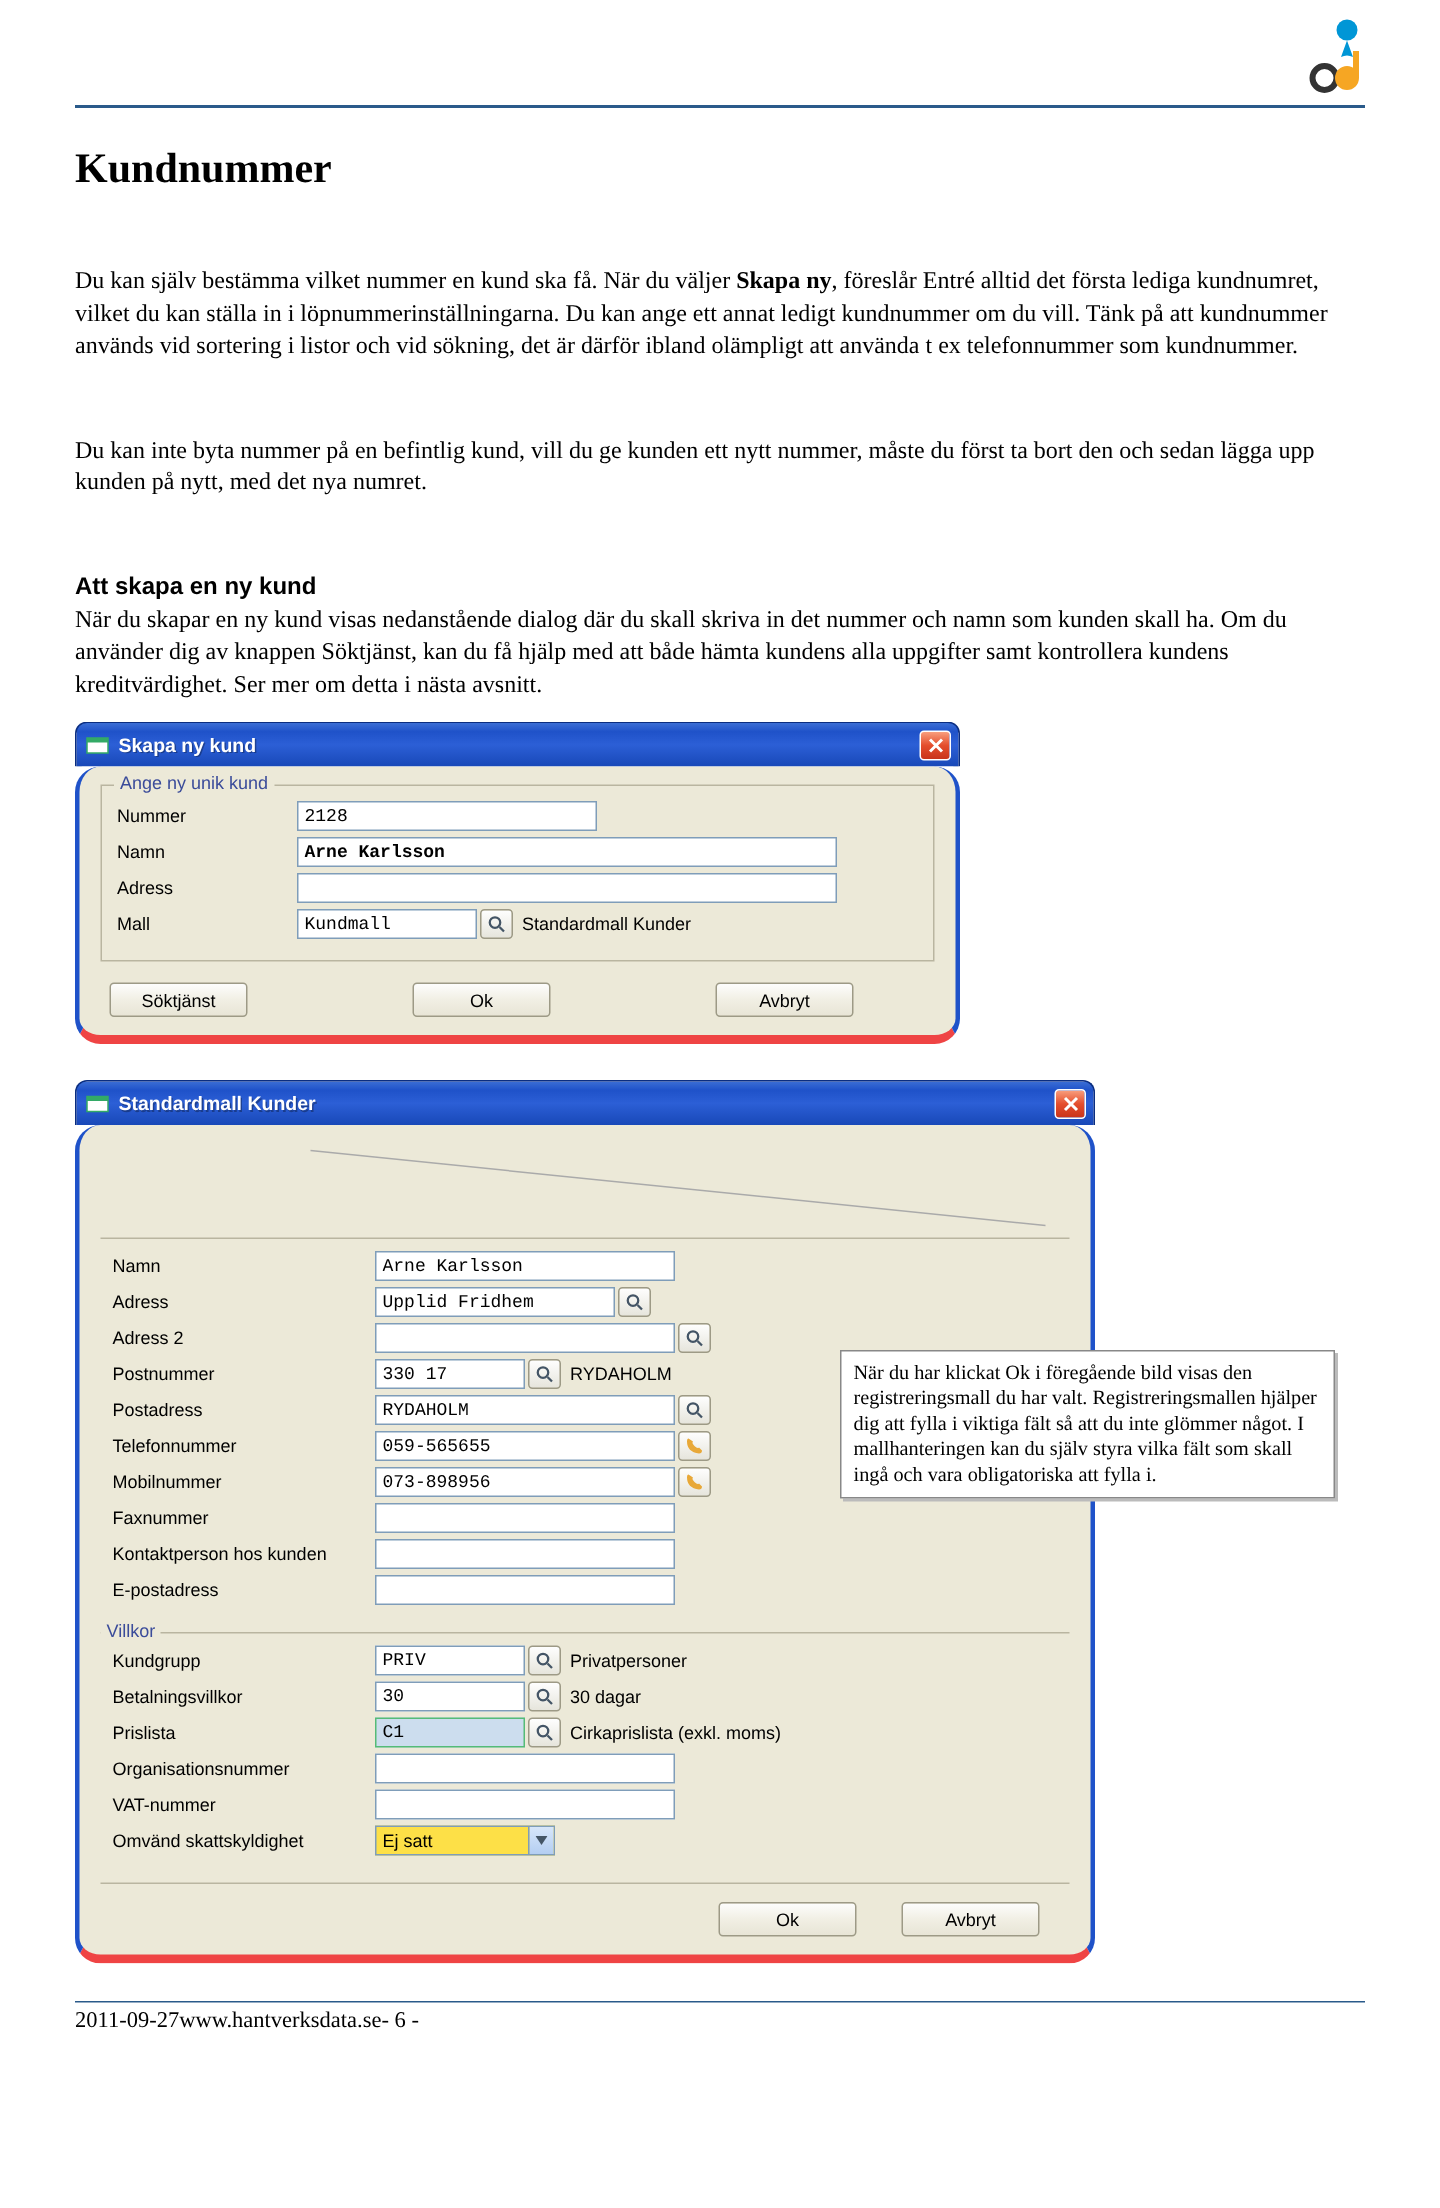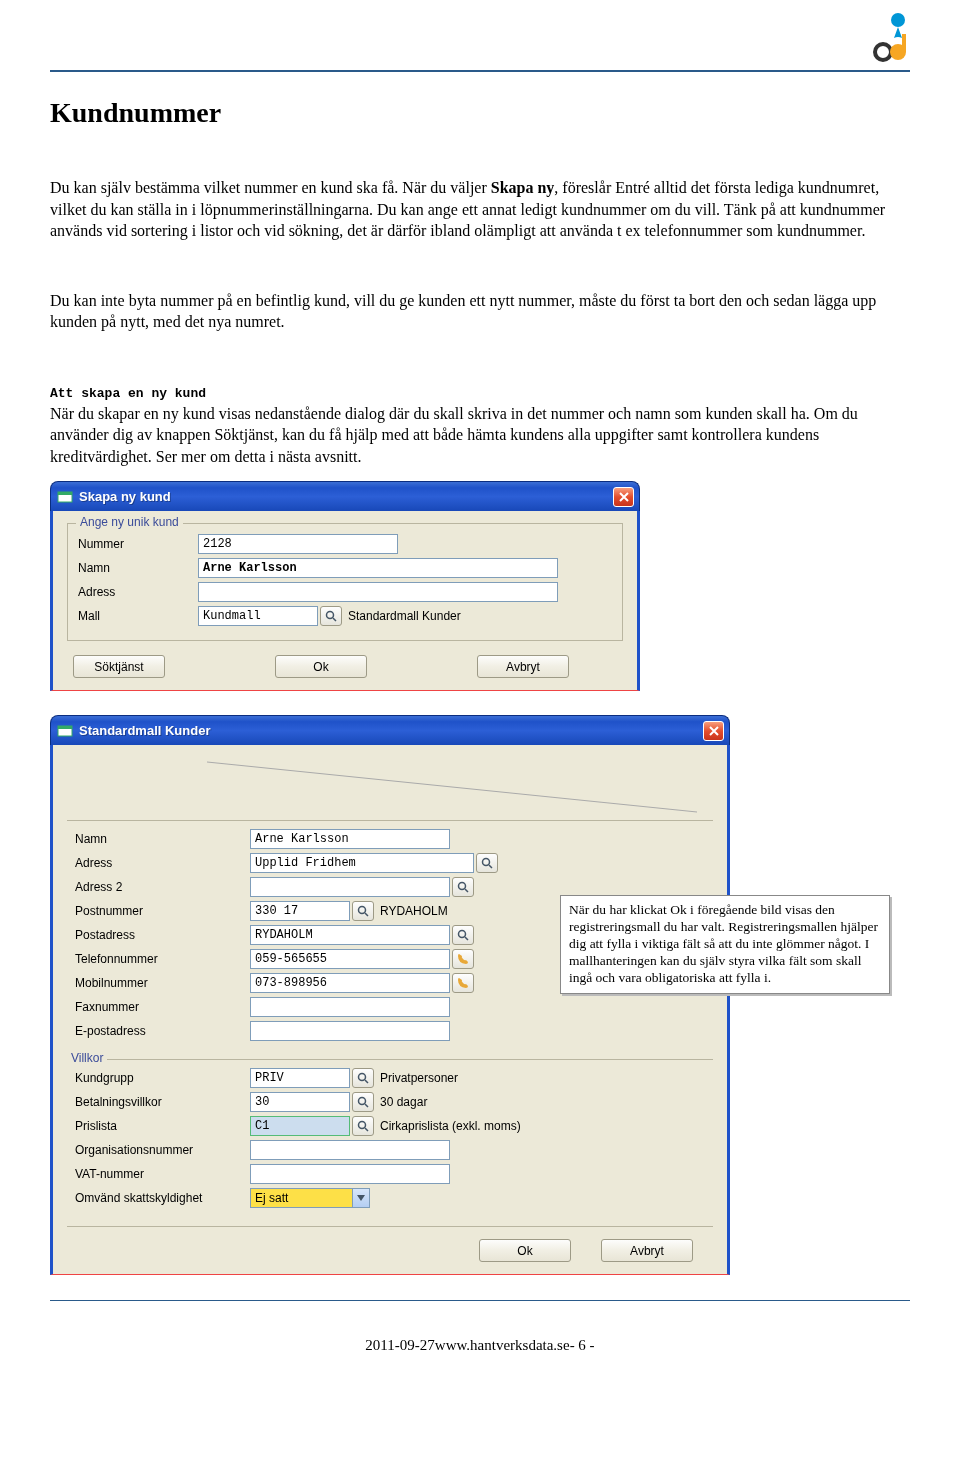--- a/index.html
+++ b/index.html
@@ -11,21 +11,21 @@
     padding: 20px 50px 20px 50px;
     position: relative;
   }
   .logo { position: absolute; top: 10px; right: 50px; }
   .logo svg { width: 40px; height: 55px; }
   .header-line { border-top: 2px solid #2a5a8a; margin-top: 50px; margin-bottom: 25px; }
   h1 { font-family: 'Century Schoolbook', Georgia, serif; font-weight: bold; font-size: 28px; margin-bottom: 18px; }
   p { font-size: 16px; line-height: 1.35; margin-bottom: 14px; margin-top: 48px; }
   .section p { margin-bottom: 14px; }
   .inline-h2 { display: block; }
-  .inline-h2 .h2text { font-family: Liberation Mono, monospace; font-weight: bold; font-size: 13px; }
+  .inline-h2 .h2text { font-family: Liberation Sans, sans-serif; font-weight: bold; font-size: 16px; }
   strong { font-weight: bold; }
 
   
   .dialog {
     font-family: Tahoma, Verdana, sans-serif;
     font-size: 12px;
     margin-top: 6px;
   }
   .dialog1 { width: 590px; }
   .dialog2 { width: 680px; }
@@ -52,22 +52,23 @@
     background: linear-gradient(to bottom, #f89e7d, #e44e2d 50%, #c9341b);
     border: 1px solid #fff;
     border-radius: 3px;
     display: flex; align-items: center; justify-content: center;
     color: #fff; font-weight: bold; font-size: 13px;
   }
   .dialog-body {
     background: #ece9d8;
     border-left: 3px solid #1f52c9;
     border-right: 3px solid #1f52c9;
-    border-bottom: 1px solid #ef4444;
+    border-bottom: 6px solid #ef4444;
     padding: 12px 14px 12px 14px;
+    border-radius: 17px;
   }
   .groupbox {
     border: 1px solid #b9b5a0;
     padding: 10px 10px 10px 10px;
     position: relative;
     margin-bottom: 10px;
   }
   .groupbox-title {
     position: absolute;
     top: -9px; left: 8px;
@@ -138,21 +139,21 @@
     background: #fff;
     border: 1px solid #888;
     box-shadow: 2px 2px 0 #bbb;
     padding: 6px 8px;
     font-family: Georgia, serif;
     font-size: 13.5px;
     line-height: 1.25;
   }
   .dialog2-wrap { position: relative; }
   .footer-line { border-top: 1px solid #2a5a8a; margin-top: 25px; }
-  .footer { display: flex; justify-content: center; font-size: 15px; padding-top: 4px; margin-top: 32px; }
+  .footer { display: flex; justify-content: flex-start; font-size: 15px; padding-top: 4px; }
 </style>
 </head>
 <body>
 
 
 
 <div class="logo">
   <svg viewBox="0 0 40 55">
     <circle cx="28" cy="10" r="7" fill="#0096d6"></circle>
     <path d="M28 17 L24 28 Q28 26 32 28 Z" fill="#0096d6"></path>
@@ -256,21 +257,21 @@
           <line x1="140" y1="5" x2="630" y2="55" stroke="#aaa" stroke-width="1"></line>
         </svg>
 
       <div class="groupbox" style="border-top:1px solid #b9b5a0; border-left:none;border-right:none;border-bottom:none; padding:8px 0 4px 8px;">
         <div class="form-row">
             <span class="form-label" style="width:175px">Namn</span>
             <input class="input" style="width: 200px;" value="Arne Karlsson">
           </div>
         <div class="form-row">
             <span class="form-label" style="width:175px">Adress</span>
-            <input class="input" style="width: 224px;" value="Upplid Fridhem">
+            <input class="input" style="width: 160px;" value="Upplid Fridhem">
             <span class="lookup-btn">
               <svg class="mag" viewBox="0 0 12 12">
                 <circle cx="5" cy="5" r="3.5" fill="none" stroke="#456" stroke-width="1.5"></circle>
                 <line x1="8" y1="8" x2="11" y2="11" stroke="#456" stroke-width="1.5"></line>
               </svg>
             </span>
           </div>
         <div class="form-row">
             <span class="form-label" style="width:175px">Adress 2</span>
             <input class="input" style="width: 200px;">
@@ -315,20 +316,24 @@
             <span class="form-label" style="width:175px">Mobilnummer</span>
             <input class="input" style="width: 200px;" value="073-898956">
             <span class="lookup-btn phone-btn">
               <svg width="12" height="12" viewBox="0 0 12 12">
                 <path d="M2 1 Q1 1 1 3 Q1 10 9 11 Q11 11 11 9 L9 7 Q8 8 6 6 Q4 4 5 3 Z" fill="#e8a838"></path>
               </svg>
             </span>
           </div>
         <div class="form-row">
             <span class="form-label" style="width:175px">Faxnummer</span>
+            <input class="input" style="width: 200px;">
+          </div>
+        <div class="form-row">
+            <span class="form-label" style="width:175px">Kontaktperson hos kunden</span>
             <input class="input" style="width: 200px;">
           </div>
         <div class="form-row">
             <span class="form-label" style="width:175px">E-postadress</span>
             <input class="input" style="width: 200px;">
           </div>
       </div>
 
       <div class="groupbox" style="border-left:none;border-right:none;border-bottom:none; padding:8px 0 4px 8px;">
         <span class="groupbox-title" style="left:0;">Villkor</span>

